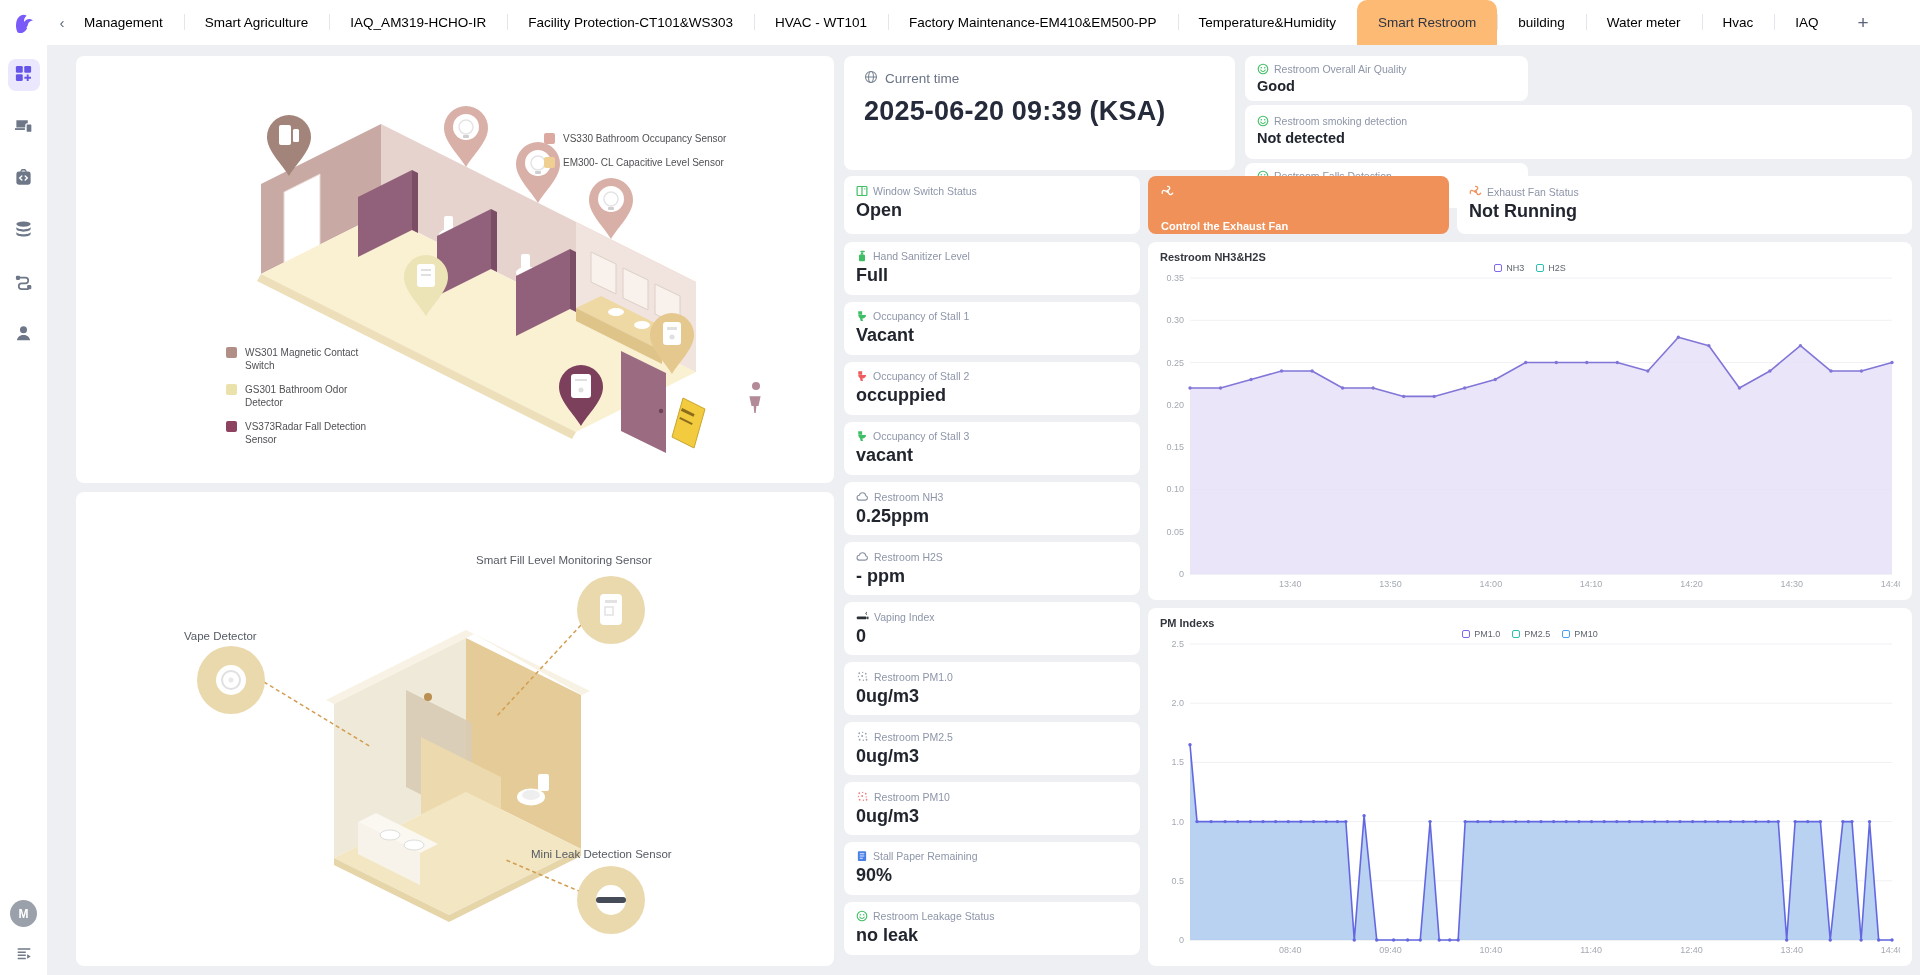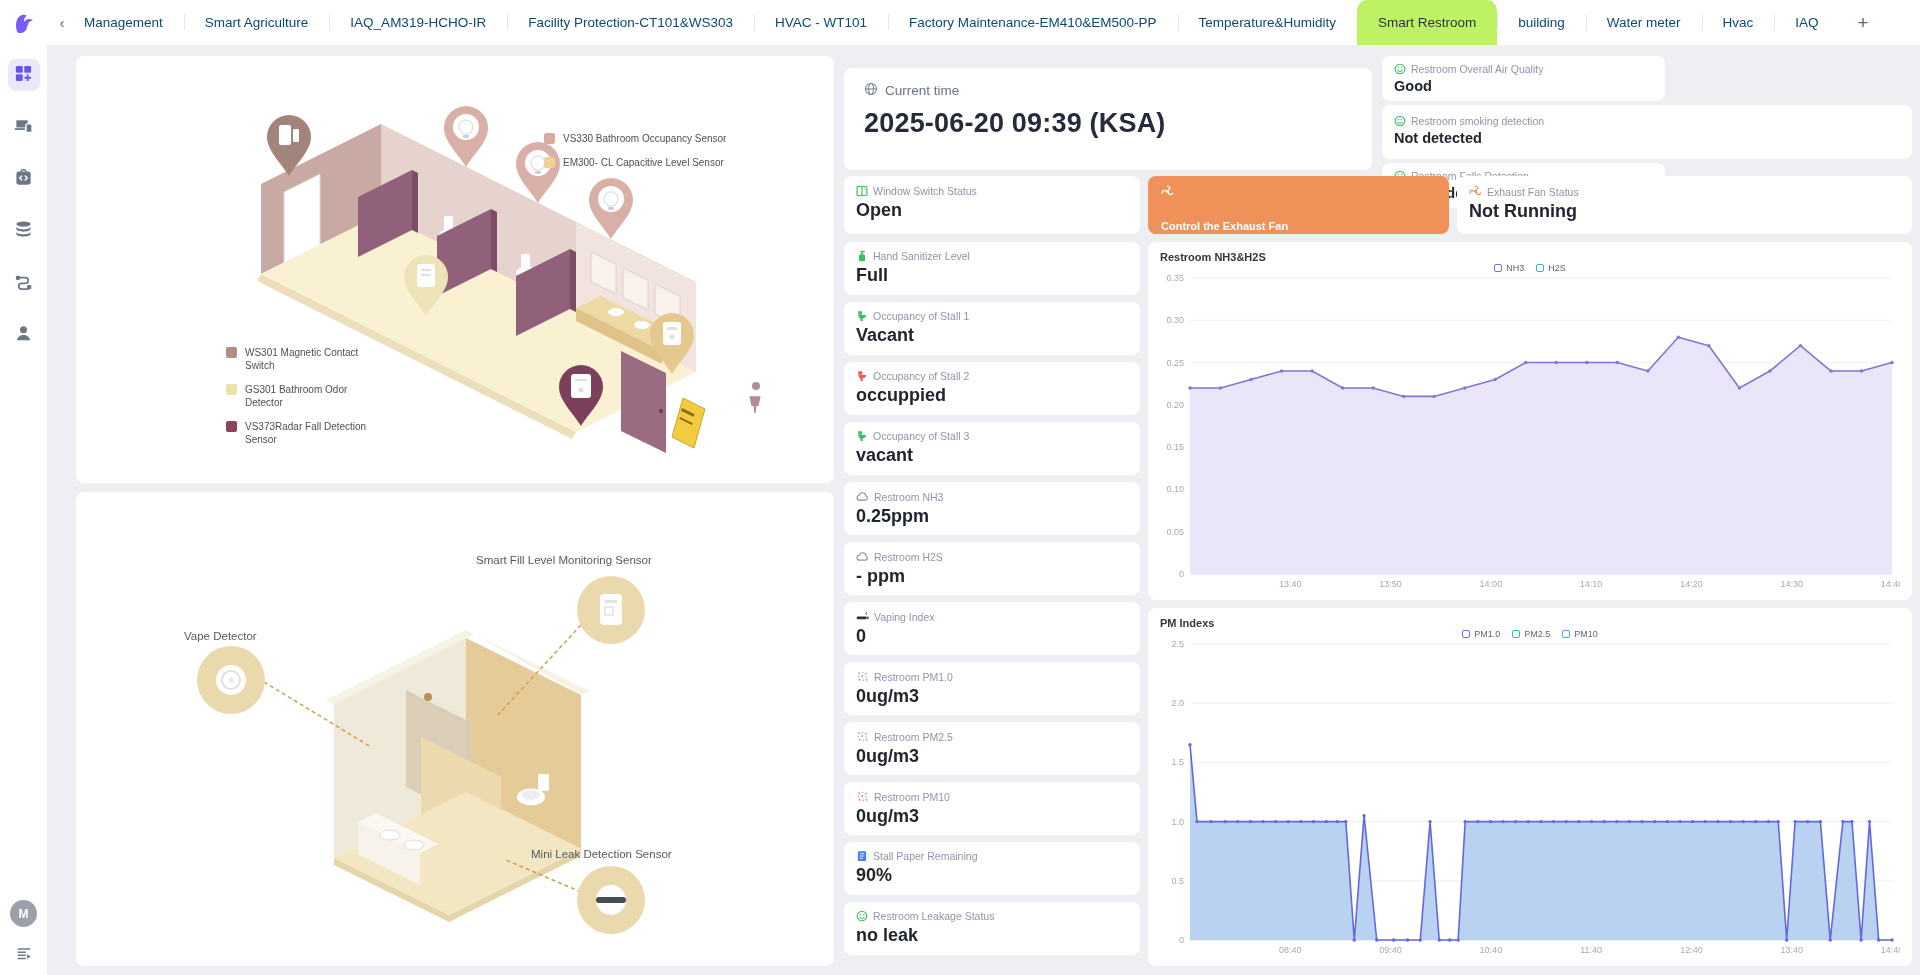--- a/index.html
+++ b/index.html
@@ -12,43 +12,43 @@
   .side-item{width:32px;height:32px;border-radius:8px;display:flex;align-items:center;justify-content:center;color:#6d7787;cursor:pointer;}
   .side-item.active{background:#ebe7fd;color:#6556e8;}
   .side-bottom{margin-top:auto;display:flex;flex-direction:column;align-items:center;gap:18px;}
   .avatar{width:27px;height:27px;border-radius:50%;background:#9ba1ab;color:#fff;font-size:12px;font-weight:700;display:flex;align-items:center;justify-content:center;}
   .collapse{color:#707a88;display:flex;}
   
   .right-part{flex:1;display:flex;flex-direction:column;min-width:0;}
   .tabbar{height:45px;background:#fff;display:flex;align-items:stretch;position:relative;padding-left:30px;flex:none;overflow:hidden;}
   .nav-back{position:absolute;left:0;top:0;bottom:0;width:30px;background:#fff;z-index:3;display:flex;align-items:center;justify-content:center;color:#5f6878;font-size:15px;cursor:pointer;}
   .tabs{display:flex;align-items:stretch;min-width:0;}
-  .tab{display:flex;align-items:center;padding:0 21px;font-size:13.5px;color:#0c4a6e;white-space:nowrap;position:relative;cursor:pointer;}
+  .tab{display:flex;align-items:center;padding:0 21px;font-size:13.5px;color:#000000;white-space:nowrap;position:relative;cursor:pointer;}
   .tab:not(:first-child)::before{content:'';position:absolute;left:0;top:14px;height:16px;width:1px;background:#e3e6ea;}
   .tab.clipped{margin-left:-14px;}
-  .tab.active{background:#bef264;border-radius:10px 10px 0 0;color:#2e3442;}
+  .tab.active{background:#fdba74;border-radius:10px 10px 0 0;color:#2e3442;}
   .tab.active::before{display:none;}
   .add-tab{display:flex;align-items:center;padding:0 18px;font-size:19px;color:#5b6579;cursor:pointer;}
   
   .main{flex:1;background:#edeff3;display:flex;gap:10px;padding:11px 8px 9px 29px;box-sizing:border-box;min-height:0;}
   .card{background:#fff;border-radius:8px;box-sizing:border-box;}
   .col-left{width:758px;flex:none;display:flex;flex-direction:column;gap:9px;}
   .panel{position:relative;overflow:hidden;}
   .panel.p1{height:427px;}
   .panel.p2{flex:1;}
   .panel svg{position:absolute;left:0;top:0;}
   .flegend{position:absolute;font-size:10px;color:#4f4f55;}
   .flegend .row{display:flex;gap:8px;margin-bottom:11px;align-items:flex-start;line-height:13px;}
   .flegend .sw{width:11px;height:11px;border-radius:2px;flex:none;margin-top:1px;}
   .flegend.left .row div{max-width:128px;}
   .blabel{position:absolute;font-size:11.5px;color:#555a63;}
   
   .col-right{flex:1;display:flex;flex-direction:column;min-width:0;}
   .top-region{display:flex;gap:10px;height:114px;flex:none;}
-  .time-card{width:528px;flex:none;padding:14px 20px;margin-top:12px;}
+  .time-card{width:391px;flex:none;padding:14px 20px;}
   .time-label{display:flex;align-items:center;gap:7px;font-size:13.5px;color:#6a7386;}
   .time-value{margin-top:9px;font-size:27px;font-weight:600;color:#252b3a;letter-spacing:.2px;}
   .alerts{flex:1;display:grid;grid-template-columns:283px 1fr;grid-template-rows:45px 54px;gap:4px;}
   .alert-card{padding:7px 12px;}
   .alert-card.wide{grid-column:1 / span 2;padding-top:10px;}
   .mlabel{display:flex;align-items:center;gap:5px;font-size:10.5px;color:#8d95a8;white-space:nowrap;}
   .mlabel .ic{display:flex;flex:none;}
   .mvalue{margin-top:3px;font-size:18px;font-weight:700;color:#21252e;}
   .fan-row{display:flex;gap:8px;margin-top:6px;height:58px;flex:none;}
   .fan-row .sc{width:296px;flex:none;padding:9px 12px;}

